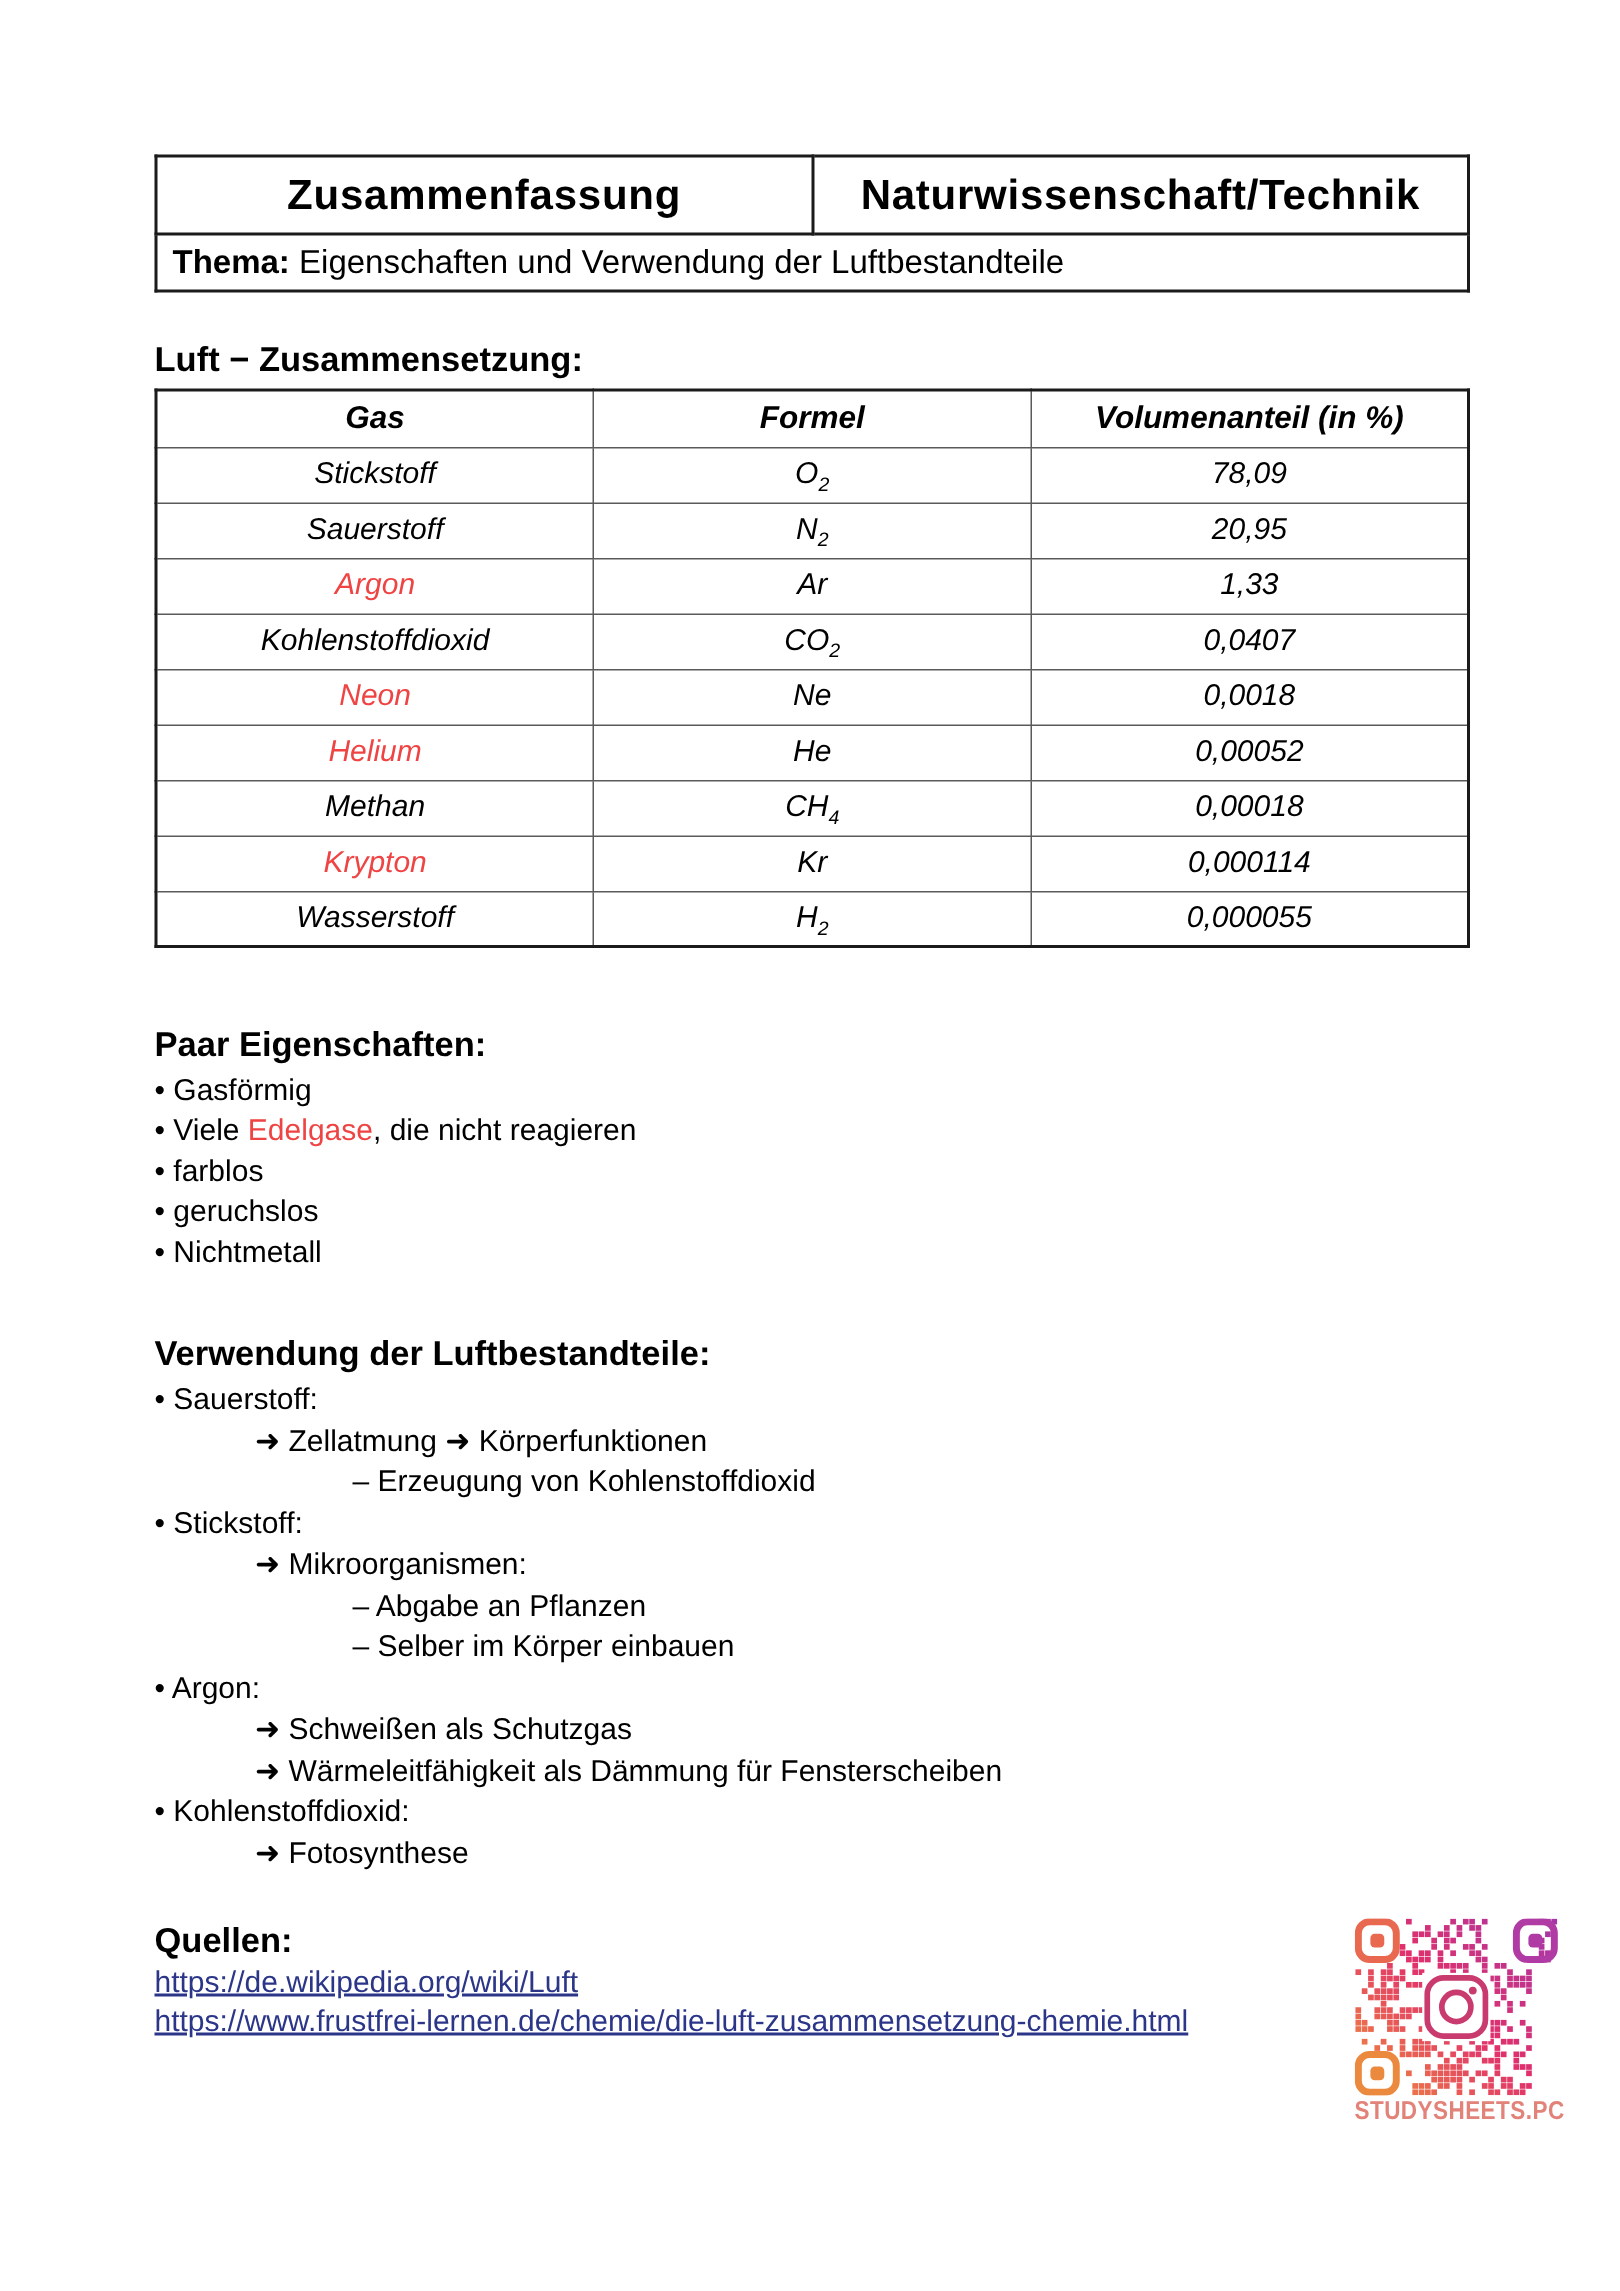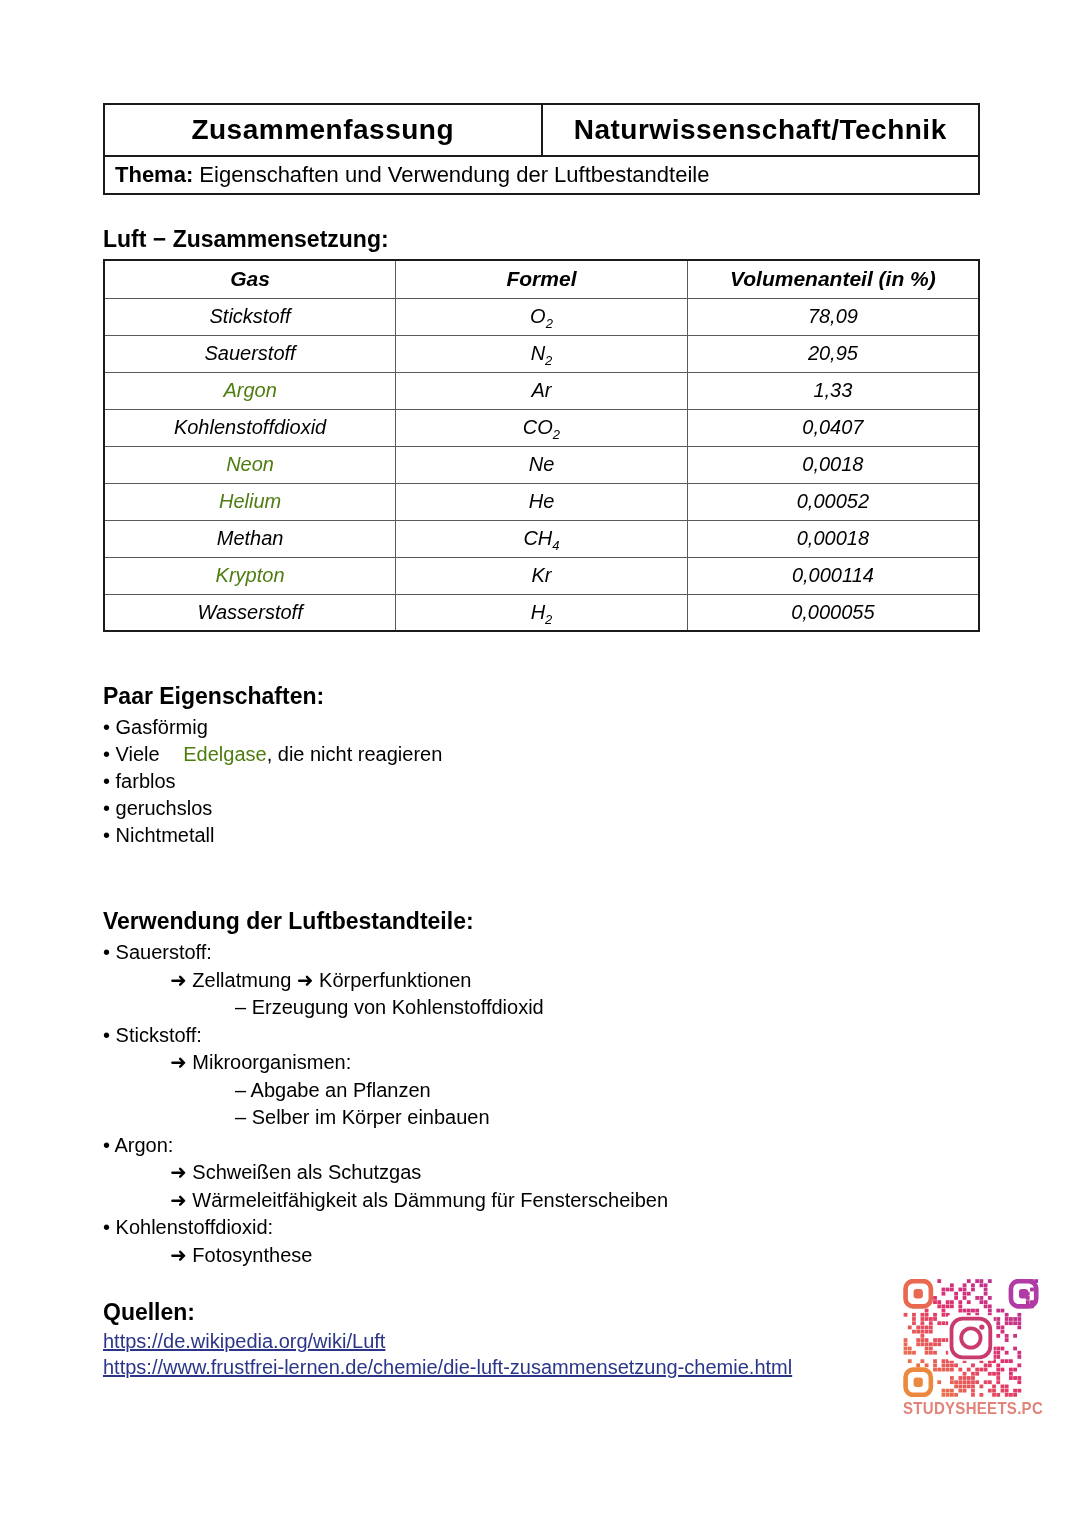--- a/index.html
+++ b/index.html
@@ -16,33 +16,33 @@
   table.header-table { border-collapse:collapse; width:877px; table-layout:fixed;padding-left:13px; }
   table.header-table td { border:2px solid #1b1b1b; background:#fff; }
   .ht-top td { height:52px; text-align:center; font-weight:bold; font-size:28px; letter-spacing:0.5px; }
   .ht-thema { height:38px; font-size:22px; padding-left:10px; }
   .ht-thema .lbl { font-weight:bold; }
 
   
   .section-heading { font-size:23px; font-weight:bold; line-height:26px; }
   .comp-heading { margin-top:31px; margin-bottom:7px; }
   .props-heading { margin-top:51px; margin-bottom:5px; }
-  .usage-heading { margin-top:59px; margin-bottom:5px; }
+  .usage-heading { margin-top:40px; margin-bottom:5px; }
   .sources-heading { margin-top:30px; margin-bottom:3px; }
 
   
   table.comp-table { border-collapse:collapse; width:877px; table-layout:fixed;font-style:italic; }
   table.comp-table th, table.comp-table td {
     border:1px solid #5a5a5a; text-align:center; vertical-align:middle; background:#fff;
   }
   table.comp-table { border:2px solid #1b1b1b; }
   table.comp-table th { height:38px; font-size:21px; font-weight:bold; }
   table.comp-table td { height:37px; font-size:20px; }
   table.comp-table sub { font-size:13px; line-height:0; }
-  .red-text { color:#4d7c0f;margin-left:18px; }
+  .red-text { color:#ef4444; }
 
   
   .bullet-item { font-size:20px; line-height:27px; }
 
   
   .u-line { font-size:20px; line-height:27.5px; }
   .indent-0 { padding-left:0; }
   .indent-1 { padding-left:67px; }
   .indent-2 { padding-left:132px; }
 

